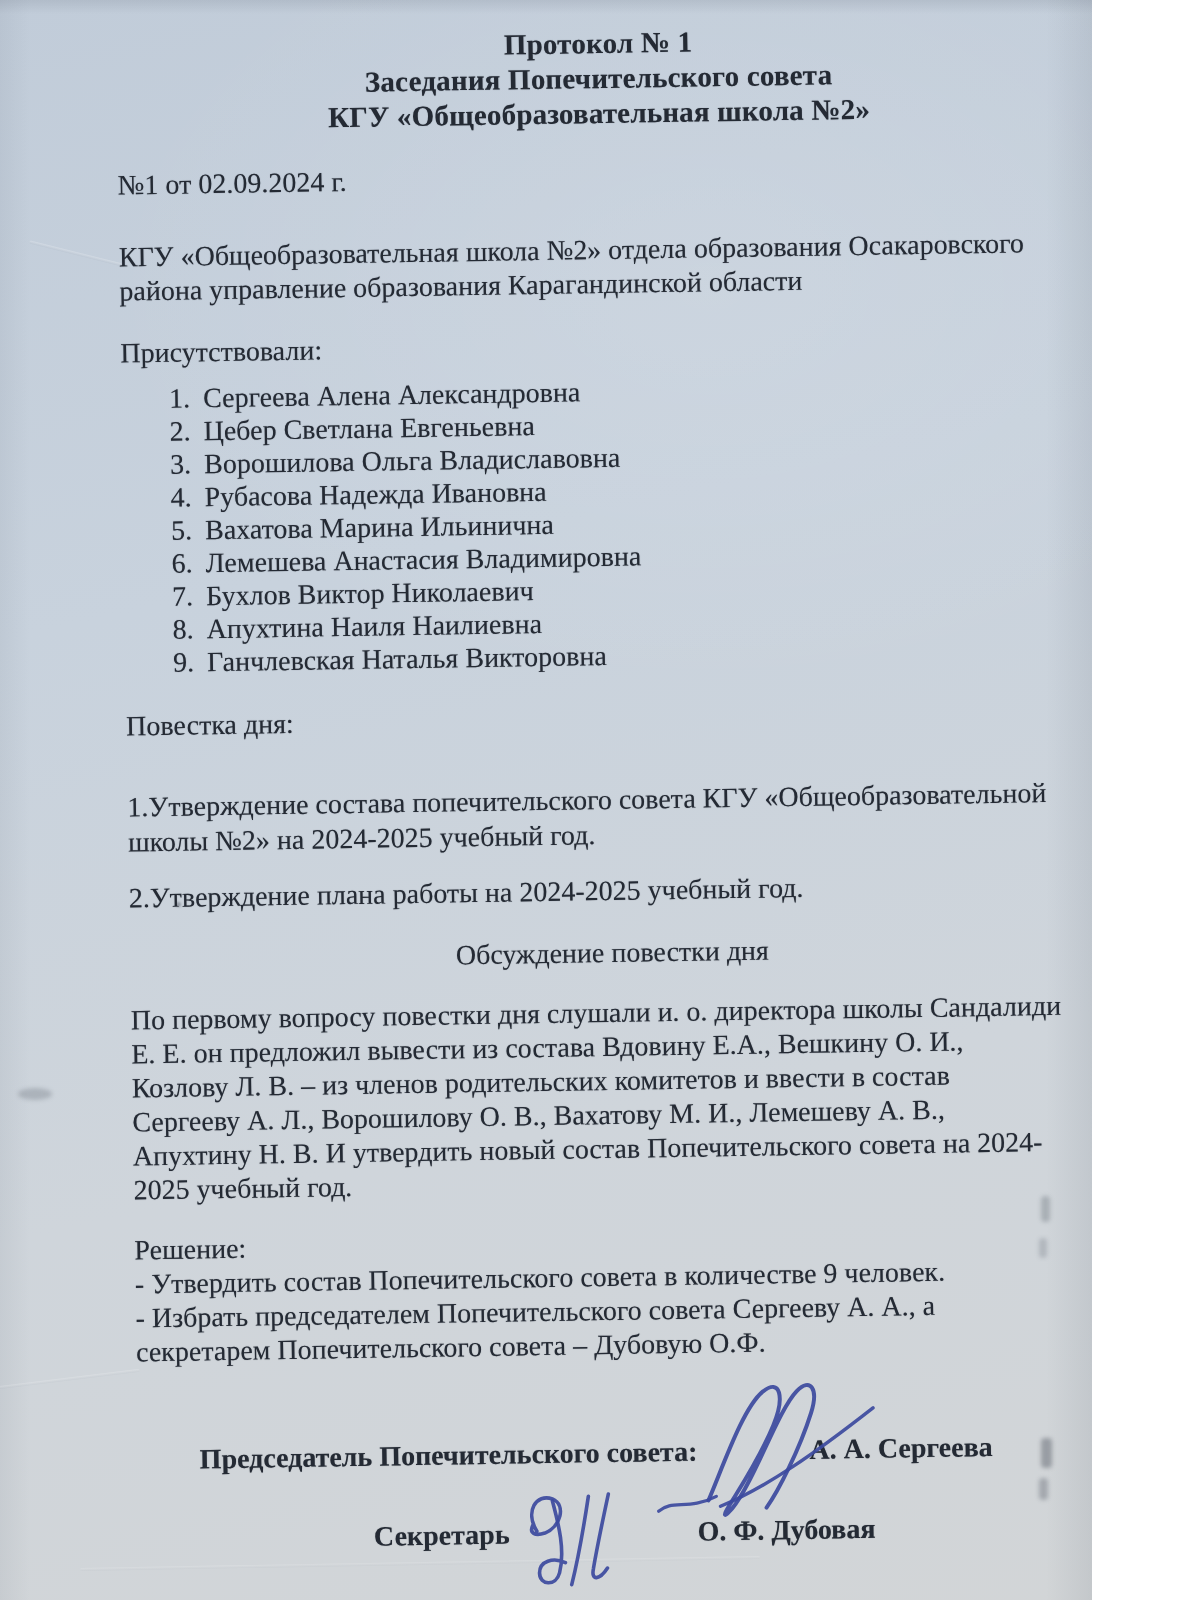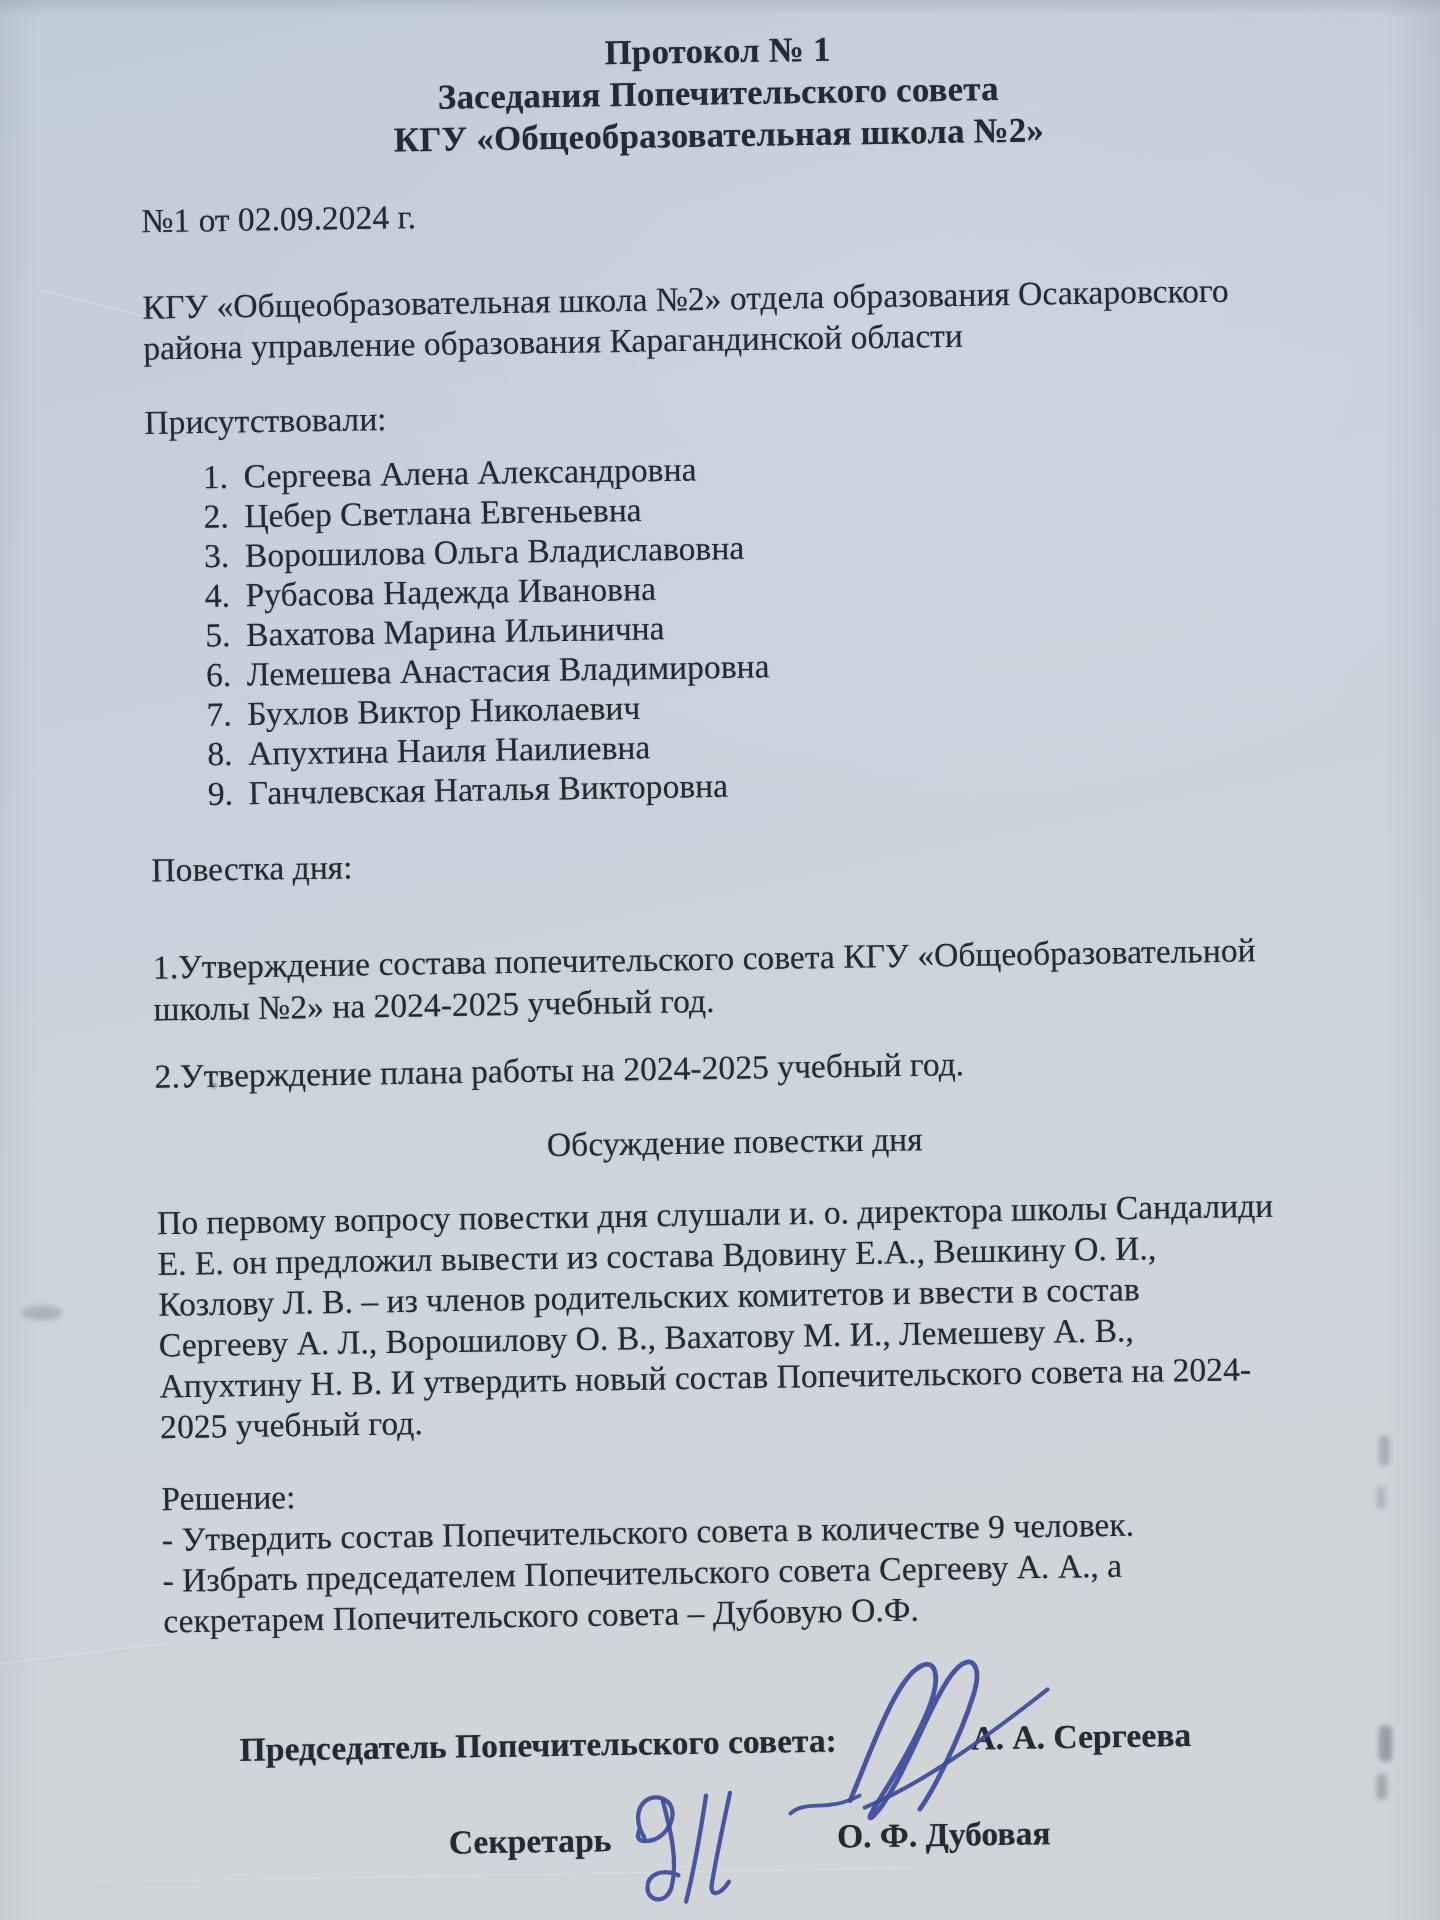--- a/index.html
+++ b/index.html
@@ -3,21 +3,21 @@
 <meta charset="utf-8">
 <style>
   html,body { margin:0; padding:0; }
   body {
     width:1200px; height:1600px;
     font-family:"Liberation Serif", serif;
     overflow:hidden;
   }
   .paper {
     position:relative;
-    width:1200px; height:1600px;
+    width:1092px; height:1600px;
     background:
       radial-gradient(ellipse 900px 600px at 65% 18%, rgba(255,255,255,0.10), rgba(255,255,255,0) 70%),
       linear-gradient(168deg, #c1ccd9 0%, #c8d2dd 35%, #cfd5db 68%, #d2d5d7 100%);
     overflow:hidden;
   }
   
   .edge-shade-right { position:absolute; top:0; right:0; width:46px; height:1600px;
     background:linear-gradient(to right, rgba(0,0,0,0), rgba(70,80,95,0.10)); }
   .edge-shade-top { position:absolute; top:0; left:0; width:1200px; height:14px;
     background:linear-gradient(to bottom, rgba(60,70,85,0.12), rgba(0,0,0,0)); }

